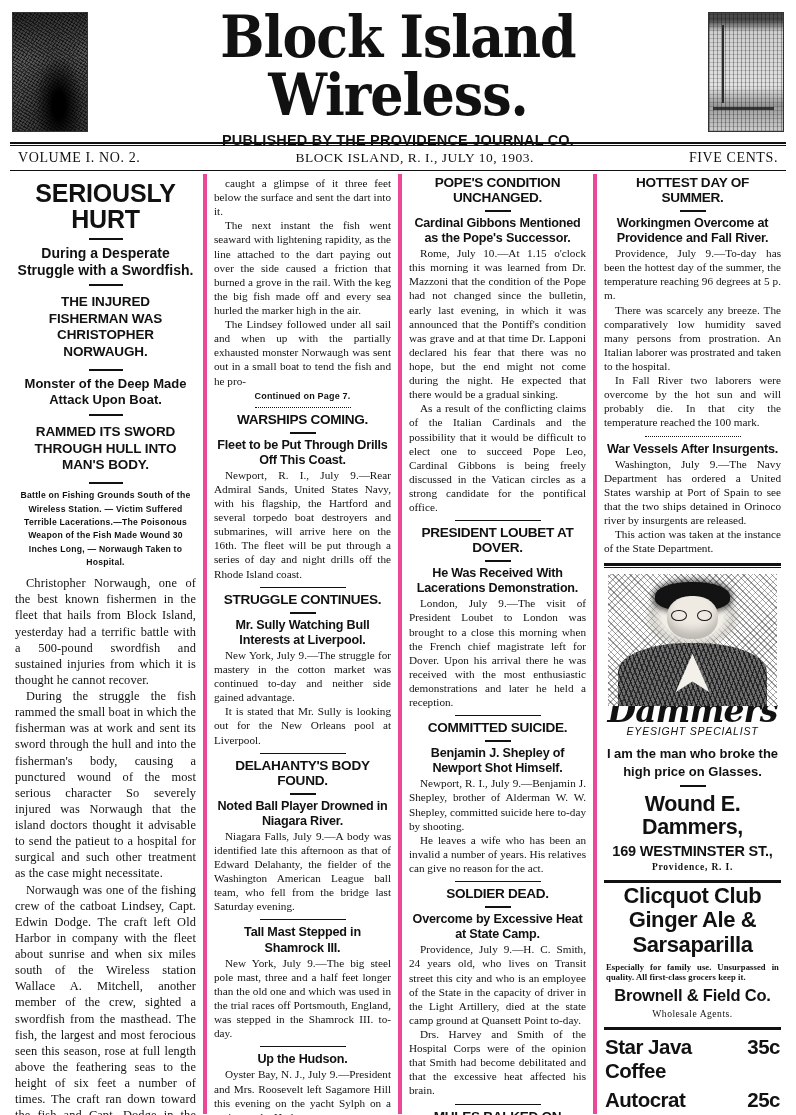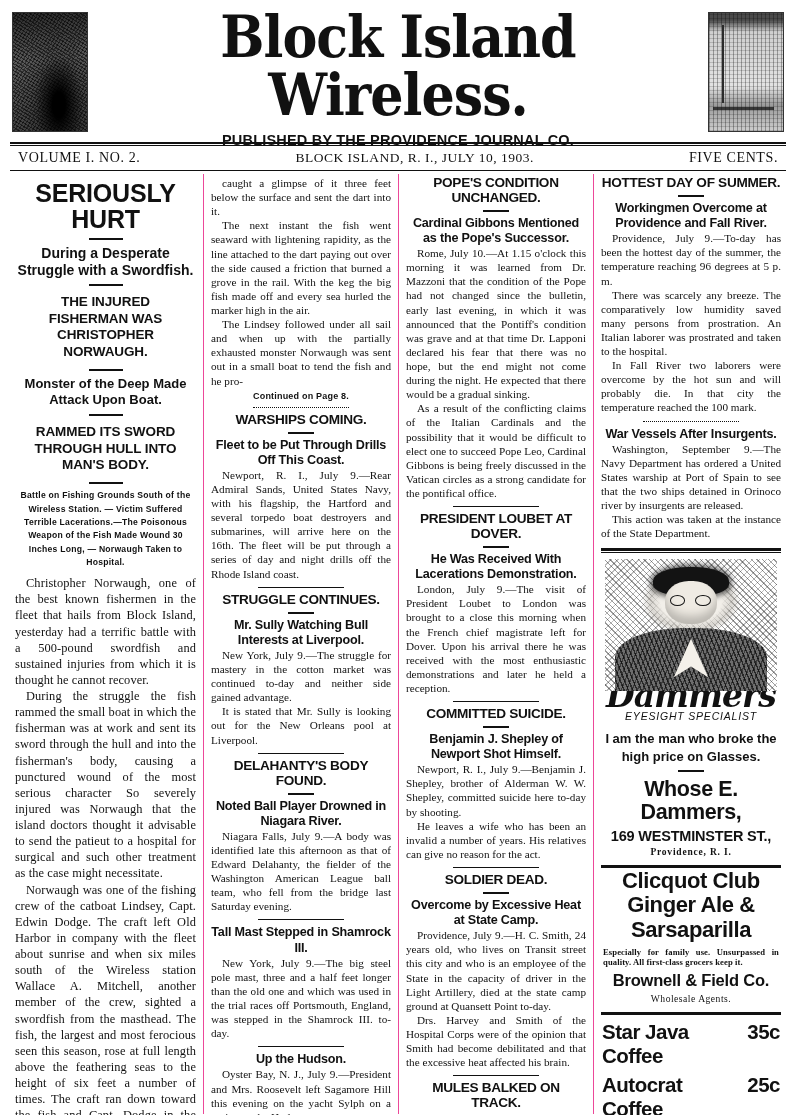--- a/index.html
+++ b/index.html
@@ -42,21 +42,21 @@
   .rule-thick{border-top:2px solid #111;margin:6px 2px 0 2px;}
   .rule-thin{border-top:1px solid #111;margin:1px 2px 0 2px;}
 
   .volline{display:flex;justify-content:space-between;align-items:baseline;
     font-family:"Liberation Serif",serif;font-size:14px;letter-spacing:.6px;padding:4px 10px 3px 10px;}
   .volline .mid{font-size:13.5px;letter-spacing:.5px;}
 
   
   .cols{display:flex;height:940px;margin-top:3px;}
   .col{width:25%;box-sizing:border-box;padding:2px 7px 0 7px;position:relative;}
-  .col + .col{border-left:1px solid #ec4899;}
+  .col + .col{border-left:4px solid #ec4899;}
 
   .body{font-size:11.2px;line-height:1.26;text-align:justify;}
   .body p{margin:0;text-indent:11px;}
   .c1 .body{font-size:12.4px;line-height:1.30;letter-spacing:.1px;}
 
   
   .hl-main{font-family:"Liberation Sans",sans-serif;font-weight:700;font-size:25px;
     text-align:center;letter-spacing:-.2px;margin:4px 0 0 0;line-height:1.05;}
   .hl-deck{font-family:"Liberation Sans",sans-serif;font-weight:700;font-size:14px;
     text-align:center;line-height:1.22;margin:0;}
@@ -175,21 +175,21 @@
 
       </div>
     </div>
 
     <div class="col">
       <div class="body">
         <p>caught a glimpse of it three feet below the surface and sent the dart into it.</p>
         <p>The next instant the fish went seaward with lightening rapidity, as the line attached to the dart paying out over the side caused a friction that burned a grove in the rail. With the keg the big fish made off and every sea hurled the marker high in the air.</p>
         <p>The Lindsey followed under all sail and when up with the partially exhausted monster Norwaugh was sent out in a small boat to tend the fish and he pro-</p>
       </div>
-      <div class="cont">Continued on Page 8.</div>
+      <div class="cont">Continued on Page 7.</div>
       <div class="dash-dot"></div>
 
       <div>
         <div class="sec-head">WARSHIPS COMING.</div>
         <div class="dash-s"></div>
         <div class="sec-deck">Fleet to be Put Through Drills Off This Coast.</div>
         <div class="body">
           <p>Newport, R. I., July 9.—Rear Admiral Sands, United States Navy, with his flagship, the Hartford and several torpedo boat destroyers and submarines, will arrive here on the 16th. The fleet will be put through a series of day and night drills off the Rhode Island coast.</p>
         </div>
       </div>
@@ -292,41 +292,41 @@
           <p>Providence, July 9.—To-day has been the hottest day of the summer, the temperature reaching 96 degrees at 5 p. m.</p>
           <p>There was scarcely any breeze. The comparatively low humidity saved many persons from prostration. An Italian laborer was prostrated and taken to the hospital.</p>
           <p>In Fall River two laborers were overcome by the hot sun and will probably die. In that city the temperature reached the 100 mark.</p>
         </div>
       </div>
       <div class="dash-dot"></div>
 
       <div>
         <div class="sec-deck">War Vessels After Insurgents.</div>
         <div class="body">
-          <p>Washington, September 9.—The Navy Department has ordered a United States warship at Port of Spain to see that the two ships detained in Orinoco river by insurgents are released.</p>
+          <p>Washington, July 9.—The Navy Department has ordered a United States warship at Port of Spain to see that the two ships detained in Orinoco river by insurgents are released.</p>
           <p>This action was taken at the instance of the State Department.</p>
         </div>
       </div>
 
       <div class="ad-rule"></div>
       <div class="ad-rule2"></div>
       <div>
         <div class="portrait">
           <div class="shoulders"></div>
           <div class="hair"></div>
           <div class="face"></div>
           <div class="glass-l"></div>
           <div class="glass-r"></div>
           <div class="collar"></div>
         </div>
         <div class="ad-script">Dammers</div>
         <div class="ad-spec">EYESIGHT SPECIALIST</div>
         <div class="ad-claim">I am the man who broke the high price on Glasses.</div>
         <div class="dash-s"></div>
-        <div class="ad-name">Whose E. Dammers,</div>
+        <div class="ad-name">Wound E. Dammers,</div>
         <div class="ad-addr">169 WESTMINSTER ST.,</div>
         <div class="ad-city">Providence, R. I.</div>
       </div>
 
       <div class="ad-rule"></div>
       <div>
         <div class="ad-big">Clicquot Club</div>
         <div class="ad-big">Ginger Ale &amp;</div>
         <div class="ad-big">Sarsaparilla</div>
         <div class="ad-fine">Especially for family use. Unsurpassed in quality. All first-class grocers keep it.</div>

